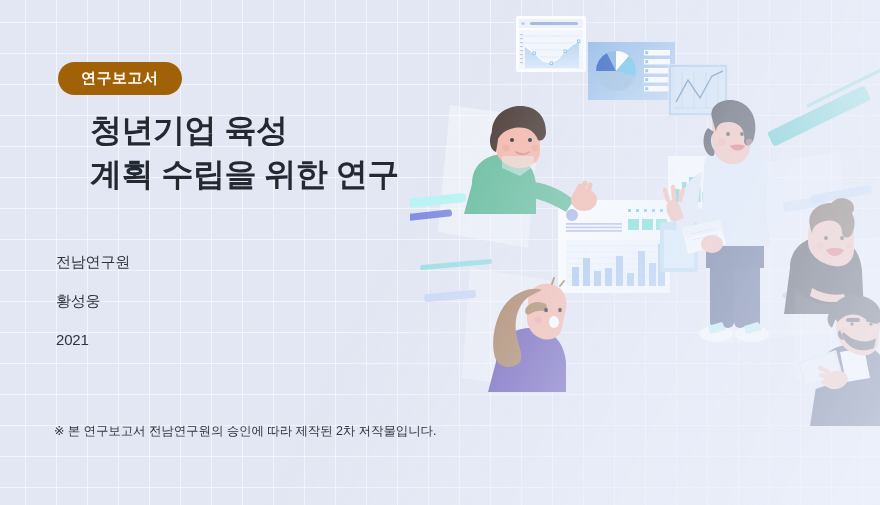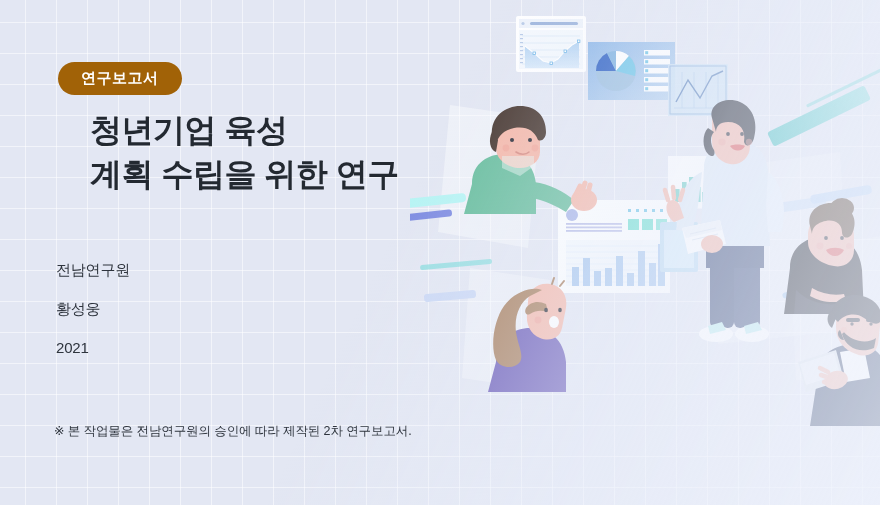--- a/index.html
+++ b/index.html
@@ -36,21 +36,21 @@
     background:#a16207;border-radius:17px;
     color:#fff;font-size:15px;font-weight:bold;letter-spacing:.5px;
   }
   .title{
     position:absolute;left:54px;top:108px;
     font-size:32px;font-weight:bold;color:#232931;
     line-height:1.38;letter-spacing:-.5px;white-space:pre-line;
     z-index:6;
     margin-left:36px;
   }
-  .meta{position:absolute;left:56px;top:253px;z-index:6;margin-top:8px;}
+  .meta{position:absolute;left:56px;top:253px;z-index:6;}
   .meta div{
     font-size:15px;color:#2e343d;margin-bottom:20px;letter-spacing:-.2px;
   }
   .footer{
     position:absolute;left:54px;top:420px;z-index:6;
     font-size:12.5px;color:#2e343d;line-height:1.85;letter-spacing:-.1px;
   }
   .footer .l2{padding-left:14px;}
 
   
@@ -340,16 +340,16 @@
   <div class="title">청년기업 육성
 계획 수립을 위한 연구</div>
 
   <div class="meta">
     <div>전남연구원</div>
     <div>황성웅</div>
     <div>2021</div>
   </div>
 
   <div class="footer">
-    <div class="l1">※ 본 작업물은 전남연구원의 승인에 따라 제작된 2차 연구보고서.</div>
+    <div class="l1">※ 본 연구보고서 전남연구원의 승인에 따라 제작된 2차 저작물입니다.</div>
   </div>
 
 </div>
 
 </body></html>

